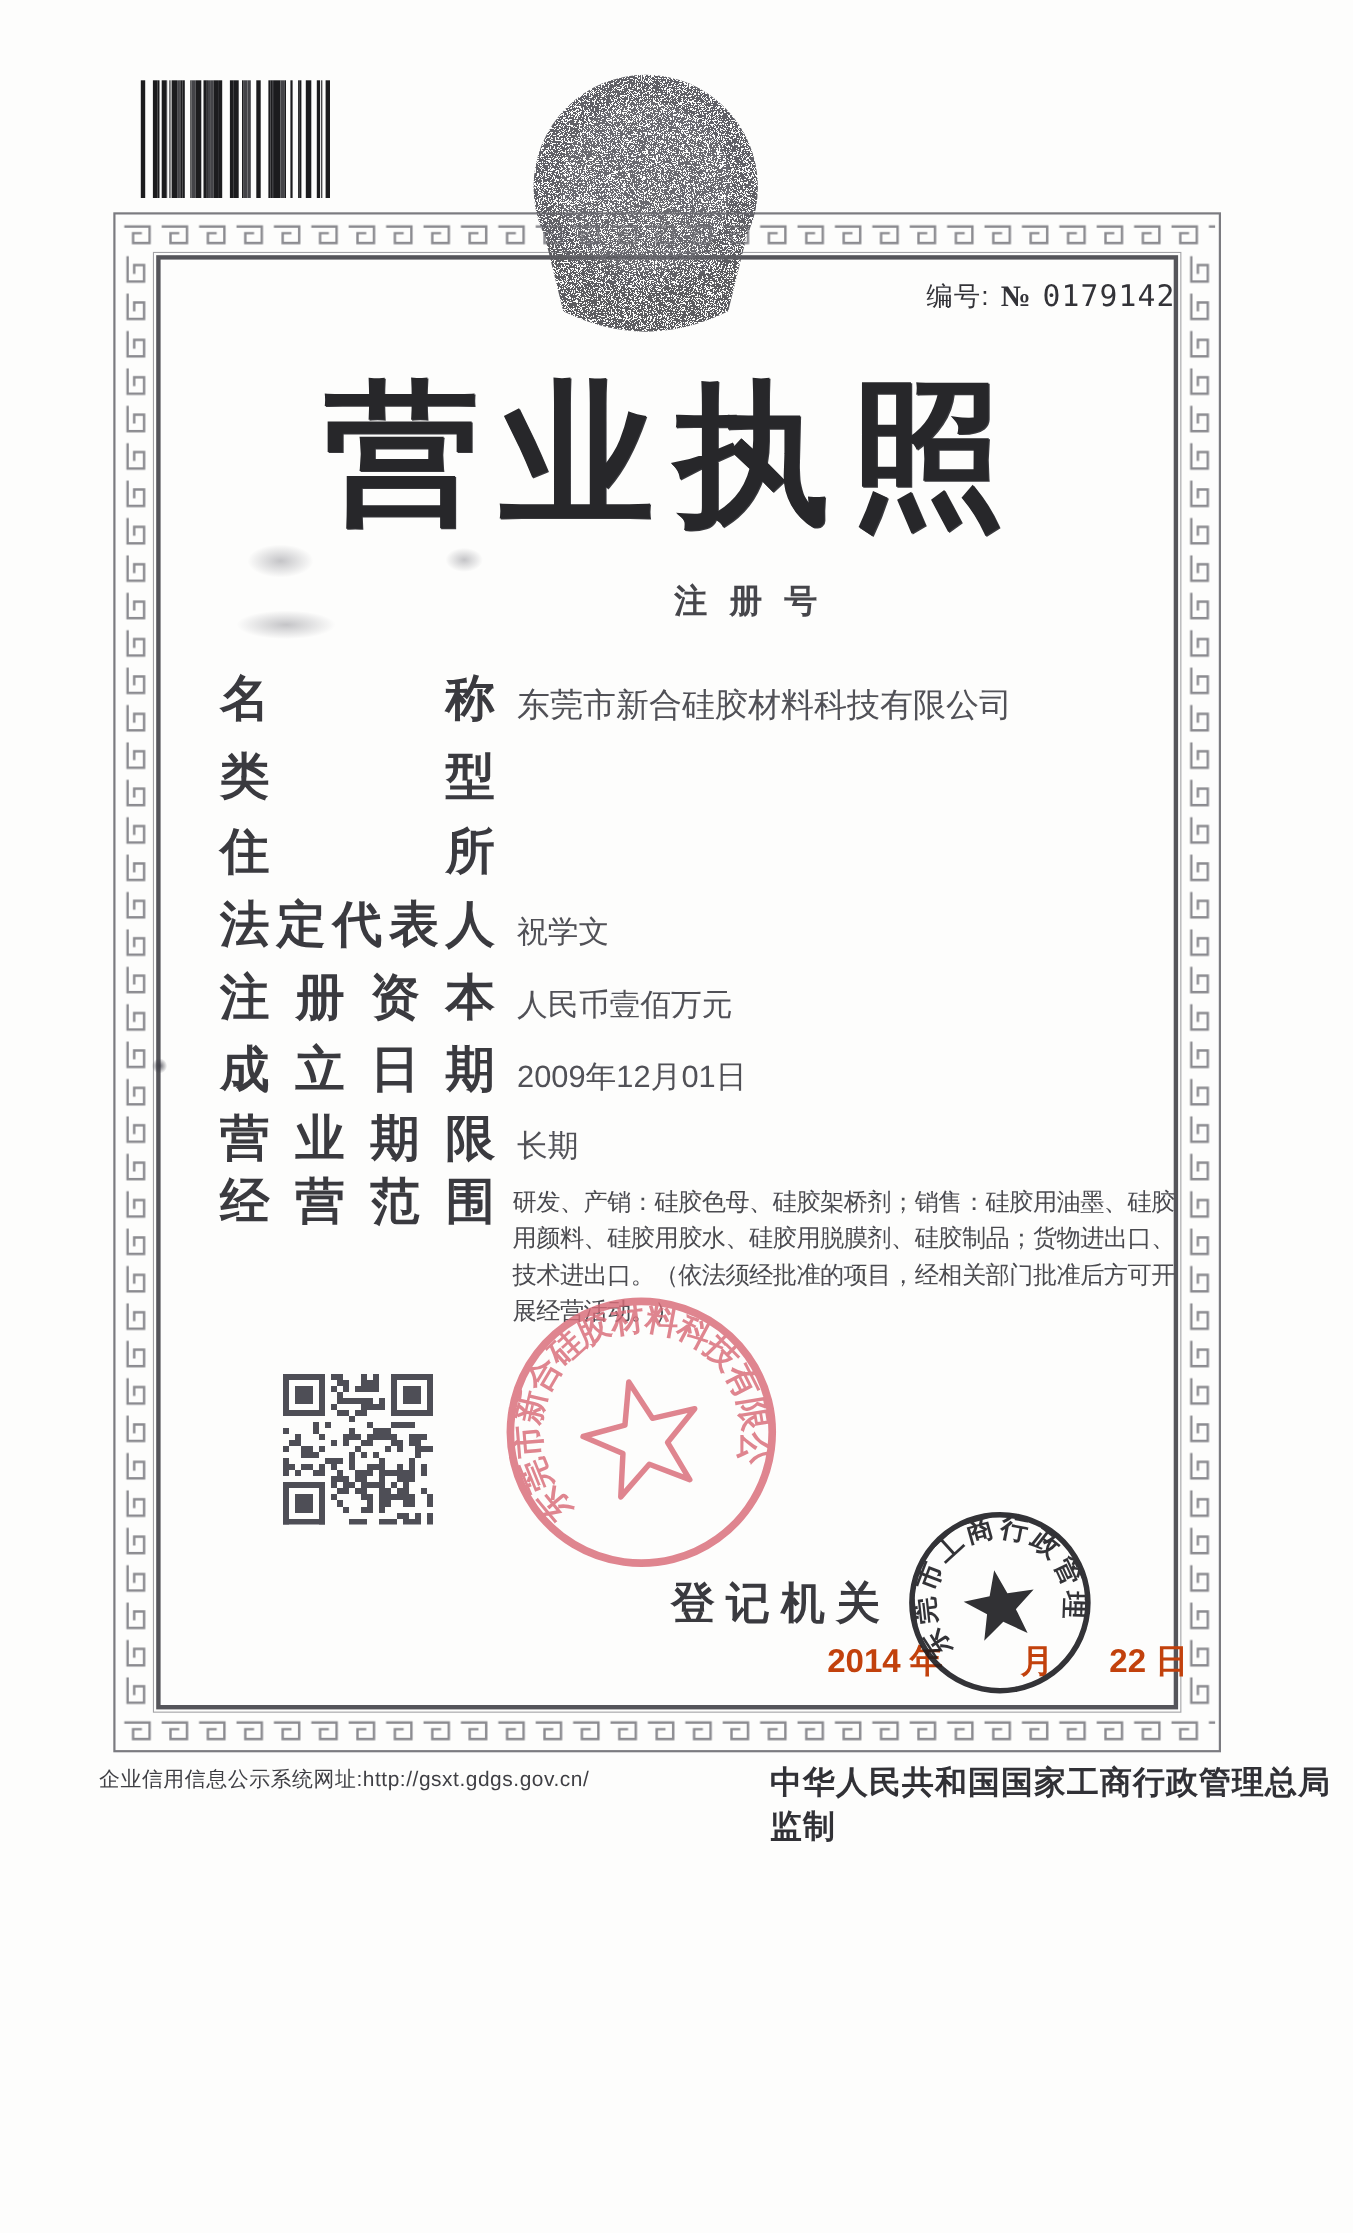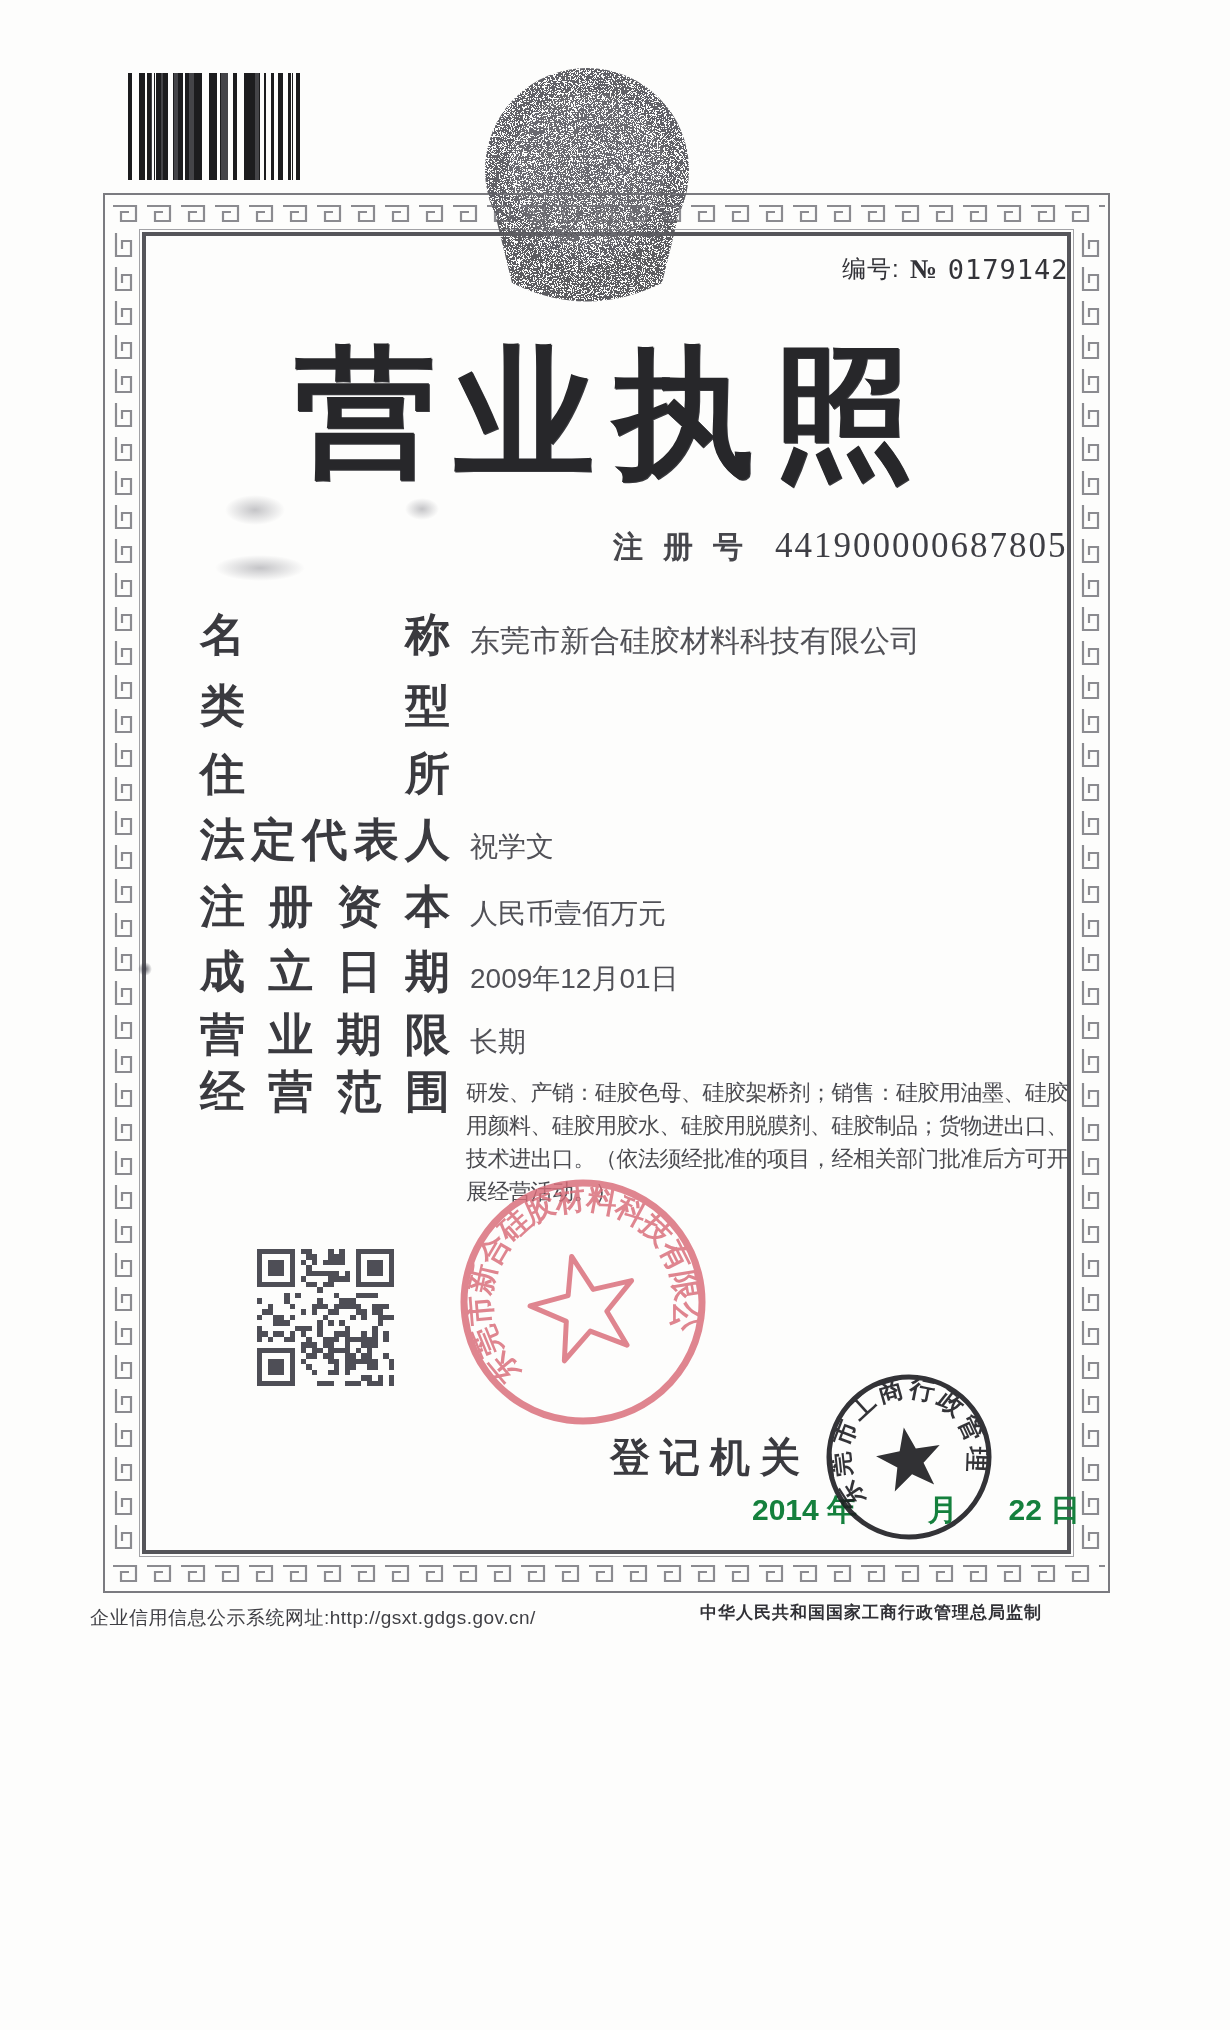--- a/index.html
+++ b/index.html
@@ -40,26 +40,26 @@
 
   .row{position:absolute;left:200px;display:flex;z-index:2;}
   .row .lbl{width:250px;font-size:45px;line-height:48px;font-weight:600;color:#3a3a3f;flex:none;}
   .row .val{margin-left:20px;padding-top:10px;font-size:30px;color:#515157;white-space:nowrap;}
   .row .val-sm{margin-left:20px;padding-top:12px;font-size:28px;color:#515157;white-space:nowrap;}
   #row-scope .val-p{margin-left:16px;width:618px;font-size:22px;line-height:33px;
                     letter-spacing:-0.5px;color:#4a4a4f;white-space:normal;padding-top:8px;}
 
   #registry-label{left:610px;top:1430px;width:190px;z-index:2;
                   font-size:40px;font-weight:600;color:#3a3a3f;}
-  #date-line{left:752px;top:1490px;z-index:3;font-size:30px;color:#15803d;font-weight:600;}
+  #date-line{left:752px;top:1490px;z-index:3;font-size:30px;color:#c2410c;font-weight:600;}
   #date-line span{display:inline-block;}
   #date-gap1{width:54px;} #date-gap2{width:34px;}
 
   #footer-left{left:90px;top:1605px;font-size:19px;color:#3f3f44;z-index:2;letter-spacing:0.5px;}
-  #footer-right{left:700px;top:1601px;font-size:17px;font-weight:600;color:#313136;z-index:2;letter-spacing:1px;}
+  #footer-right{left:700px;top:1601px;font-size:29px;font-weight:600;color:#313136;z-index:2;letter-spacing:1px;}
 
   
   #company-seal{left:451px;top:1170px;width:264px;height:264px;z-index:4;opacity:0.82;}
   #registry-seal{left:820px;top:1368px;width:178px;height:178px;z-index:5;opacity:0.9;}
 
   
   .blot{position:absolute;border-radius:50%;z-index:2;
         background:radial-gradient(closest-side,rgba(90,90,100,0.35),rgba(90,90,100,0));}
   .justified{display:flex;justify-content:space-between;}
 </style>
@@ -210,21 +210,20 @@
       <span>执</span>
       <span>照</span>
     </div>
 
   <div id="regno" class="abs">
     <span class="lbl js-justify justified">
         <span>注</span>
         <span>册</span>
         <span>号</span>
       </span>
-    <span class="val">441900000687805</span>
   </div>
 
   <div class="row" style="top:611px">
     <span class="lbl js-justify justified">
         <span>名</span>
         <span>称</span>
       </span>
     <span class="val">东莞市新合硅胶材料科技有限公司</span>
   </div>
   <div class="row" style="top:682px">

